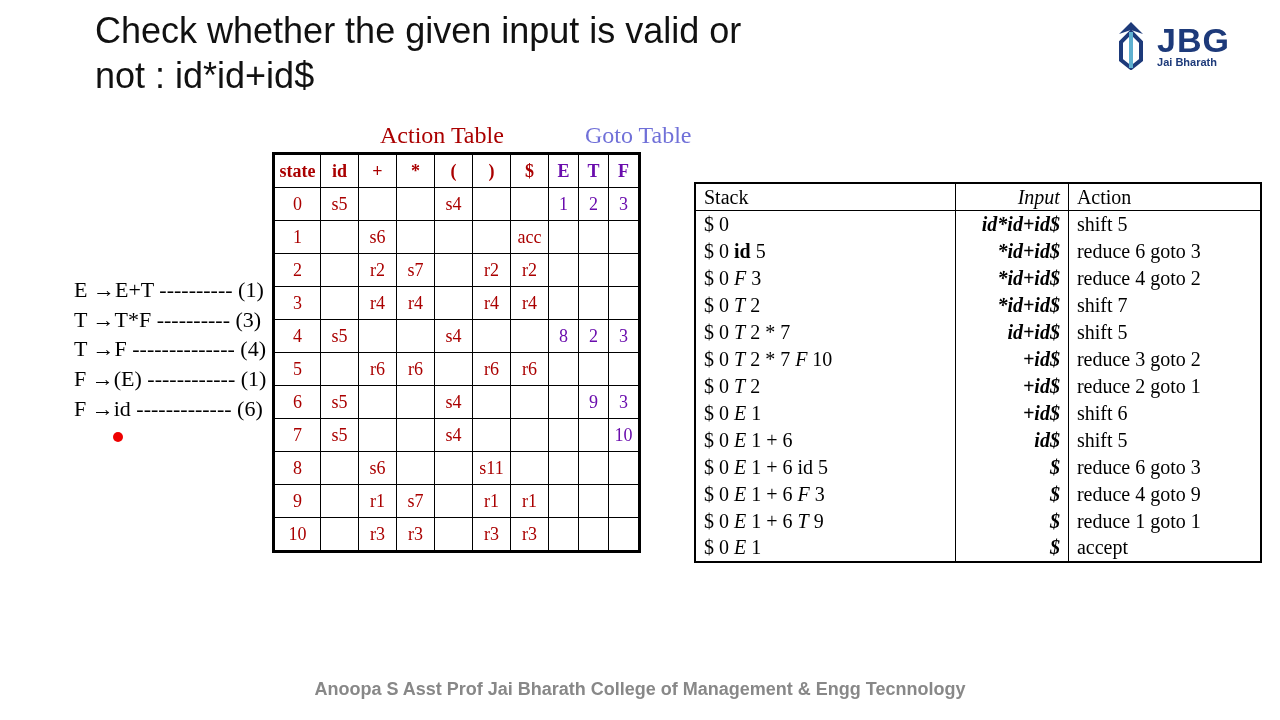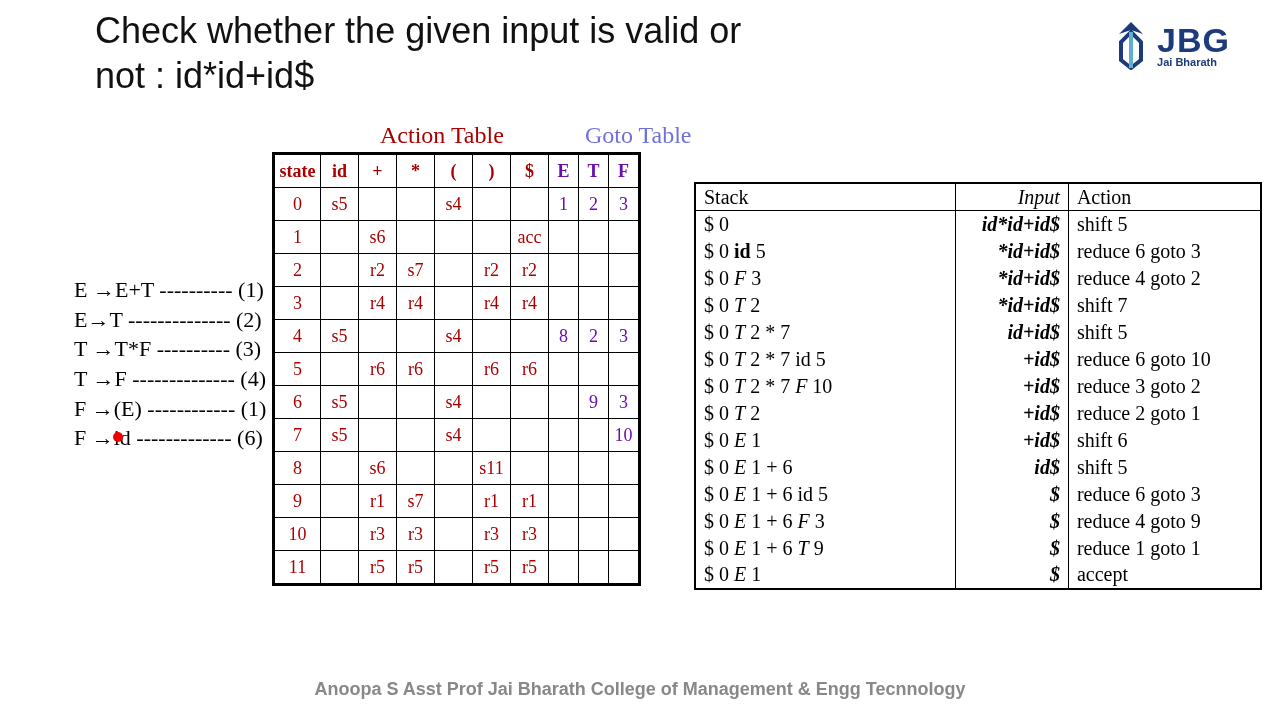--- a/index.html
+++ b/index.html
@@ -148,21 +148,20 @@
     <path d="M18 12 L18 48" stroke="#5fb0d0" stroke-width="4"></path>
   </svg>
   <div class="logo-text">
     <div class="big">JBG</div>
     <div class="small">Jai Bharath</div>
   </div>
 </div>
 
 <div class="grammar" id="grammar">
     <div class="row">E →E+T ---------- (1)</div>
-    <div class="row">E→T -------------- (2)</div>
     <div class="row">T →T*F ---------- (3)</div>
     <div class="row">T →F -------------- (4)</div>
     <div class="row">F →(E) ------------ (1)</div>
     <div class="row">F →id ------------- (6)</div>
   </div>
 <div class="red-dot"></div>
 
 <div class="action-title">Action Table</div>
 <div class="goto-title">Goto Table</div>
 
@@ -308,32 +307,20 @@
           <td class="c-a" style="color: rgb(170, 0, 0);"></td>
           <td class="c-a" style="color: rgb(170, 0, 0);">r3</td>
           <td class="c-a" style="color: rgb(170, 0, 0);">r3</td>
           <td class="c-a" style="color: rgb(170, 0, 0);"></td>
           <td class="c-a" style="color: rgb(170, 0, 0);">r3</td>
           <td class="c-a" style="color: rgb(170, 0, 0);">r3</td>
           <td class="c-g goto-col"></td>
           <td class="c-g goto-col"></td>
           <td class="c-g goto-col"></td>
         </tr>
-        <tr>
-          <td class="c-state" style="color: rgb(170, 0, 0);">11</td>
-          <td class="c-a" style="color: rgb(170, 0, 0);"></td>
-          <td class="c-a" style="color: rgb(170, 0, 0);">r5</td>
-          <td class="c-a" style="color: rgb(170, 0, 0);">r5</td>
-          <td class="c-a" style="color: rgb(170, 0, 0);"></td>
-          <td class="c-a" style="color: rgb(170, 0, 0);">r5</td>
-          <td class="c-a" style="color: rgb(170, 0, 0);">r5</td>
-          <td class="c-g goto-col"></td>
-          <td class="c-g goto-col"></td>
-          <td class="c-g goto-col"></td>
-        </tr>
       </tbody>
     </table>
 </div>
 
 <div class="trace-wrap">
   <table class="trace" id="trace-table">
       <thead>
         <tr>
           <th class="col-stack">Stack</th>
           <th class="in-h col-input">Input</th>
@@ -360,25 +347,20 @@
           <td class="col-stack">$ 0 <i>T</i> 2</td>
           <td class="col-input"><b>*id+id$</b></td>
           <td class="col-action">shift 7</td>
         </tr>
         <tr>
           <td class="col-stack">$ 0 <i>T</i> 2 * 7</td>
           <td class="col-input"><b>id+id$</b></td>
           <td class="col-action">shift 5</td>
         </tr>
         <tr>
-          <td class="col-stack">$ 0 <i>T</i> 2 * 7 id 5</td>
-          <td class="col-input"><b>+id$</b></td>
-          <td class="col-action">reduce 6 goto 10</td>
-        </tr>
-        <tr>
           <td class="col-stack">$ 0 <i>T</i> 2 * 7 <i>F</i> 10</td>
           <td class="col-input"><b>+id$</b></td>
           <td class="col-action">reduce 3 goto 2</td>
         </tr>
         <tr>
           <td class="col-stack">$ 0 <i>T</i> 2</td>
           <td class="col-input"><b>+id$</b></td>
           <td class="col-action">reduce 2 goto 1</td>
         </tr>
         <tr>

